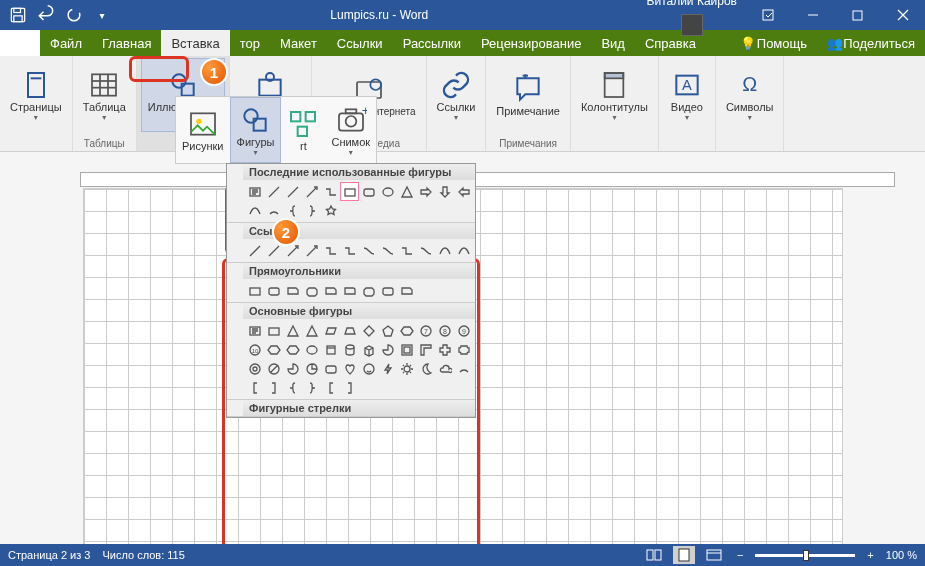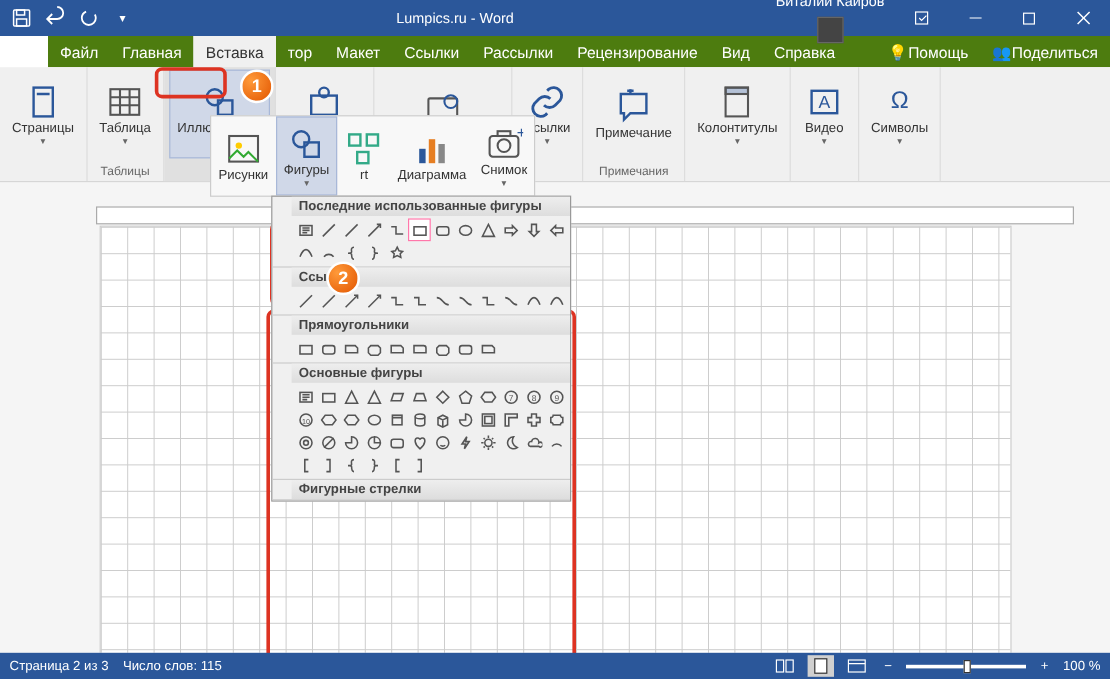--- a/index.html
+++ b/index.html
@@ -309,30 +309,20 @@
         <svg viewBox="0 0 24 24" stroke="#3a8" fill="none" stroke-width="1.5">
           <rect x="3" y="3" width="7" height="7"></rect>
           <rect x="14" y="3" width="7" height="7"></rect>
           <rect x="8" y="14" width="7" height="7"></rect>
         </svg>
       </div>
     <span>rt</span>
   </div>
   <div class="rbtn" style="height:66px;">
     <div class="rbtn-icon">
-        <svg viewBox="0 0 24 24" fill="none">
-          <rect x="4" y="12" width="4" height="9" fill="#2b579a"></rect>
-          <rect x="10" y="6" width="4" height="15" fill="#e67e22"></rect>
-          <rect x="16" y="9" width="4" height="12" fill="#888"></rect>
-        </svg>
-      </div>
-    <span>Диаграмма</span>
-  </div>
-  <div class="rbtn" style="height:66px;">
-    <div class="rbtn-icon">
         <svg viewBox="0 0 24 24" stroke="#555" fill="none" stroke-width="1.3">
           <rect x="3" y="7" width="18" height="13" rx="2"></rect>
           <circle cx="12" cy="13" r="4"></circle>
           <rect x="8" y="4" width="8" height="3"></rect>
           <text x="20" y="8" font-size="10" fill="#2b579a" stroke="none">+</text>
         </svg>
       </div>
     <span>Снимок</span>
       <span class="rbtn-caret">▾</span>
   </div>

